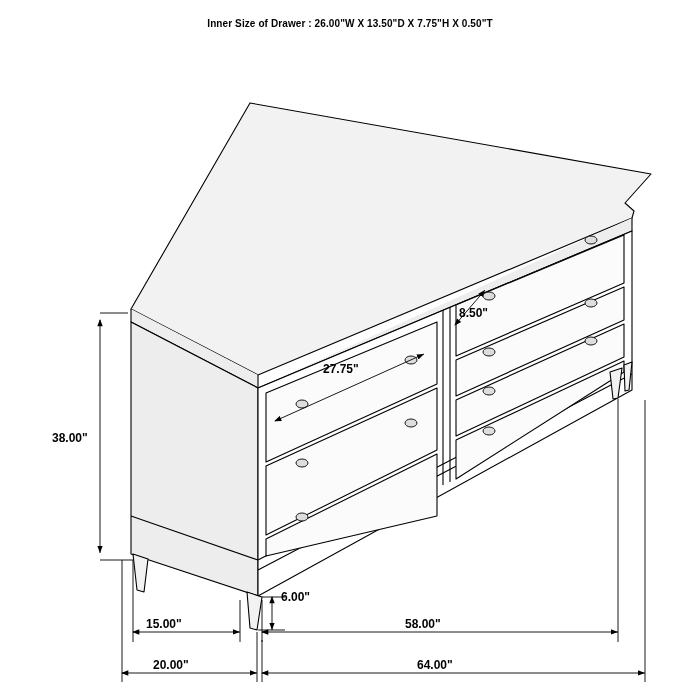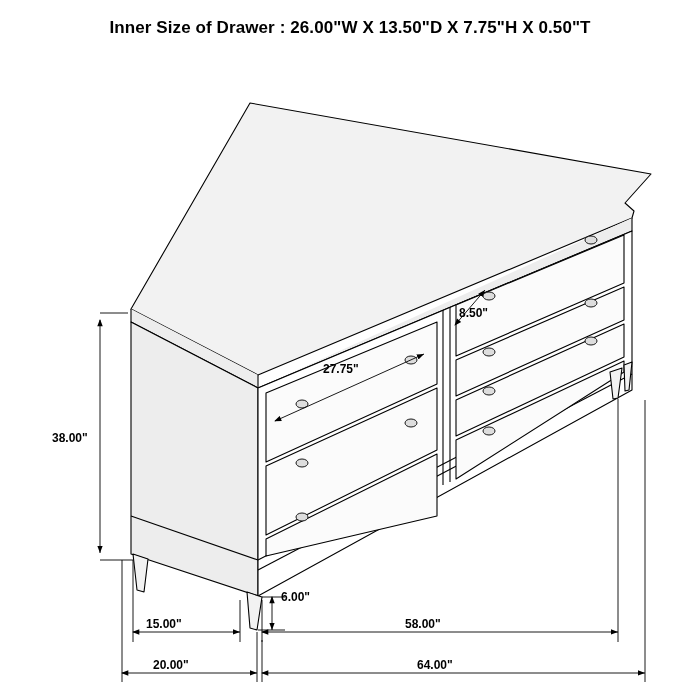--- a/index.html
+++ b/index.html
@@ -16,21 +16,21 @@
     height: 700px;
     background: #ffffff;
     overflow: hidden;
   }
   #title {
     position: absolute;
     top: 18px;
     left: 0;
     width: 700px;
     text-align: center;
-    font-size: 17px;
+    font-size: 10px;
     font-weight: bold;
     color: #000000;
     letter-spacing: 0.1px;
   }
   svg.diagram {
     position: absolute;
     top: 0;
     left: 0;
   }
   .dimlabel {

